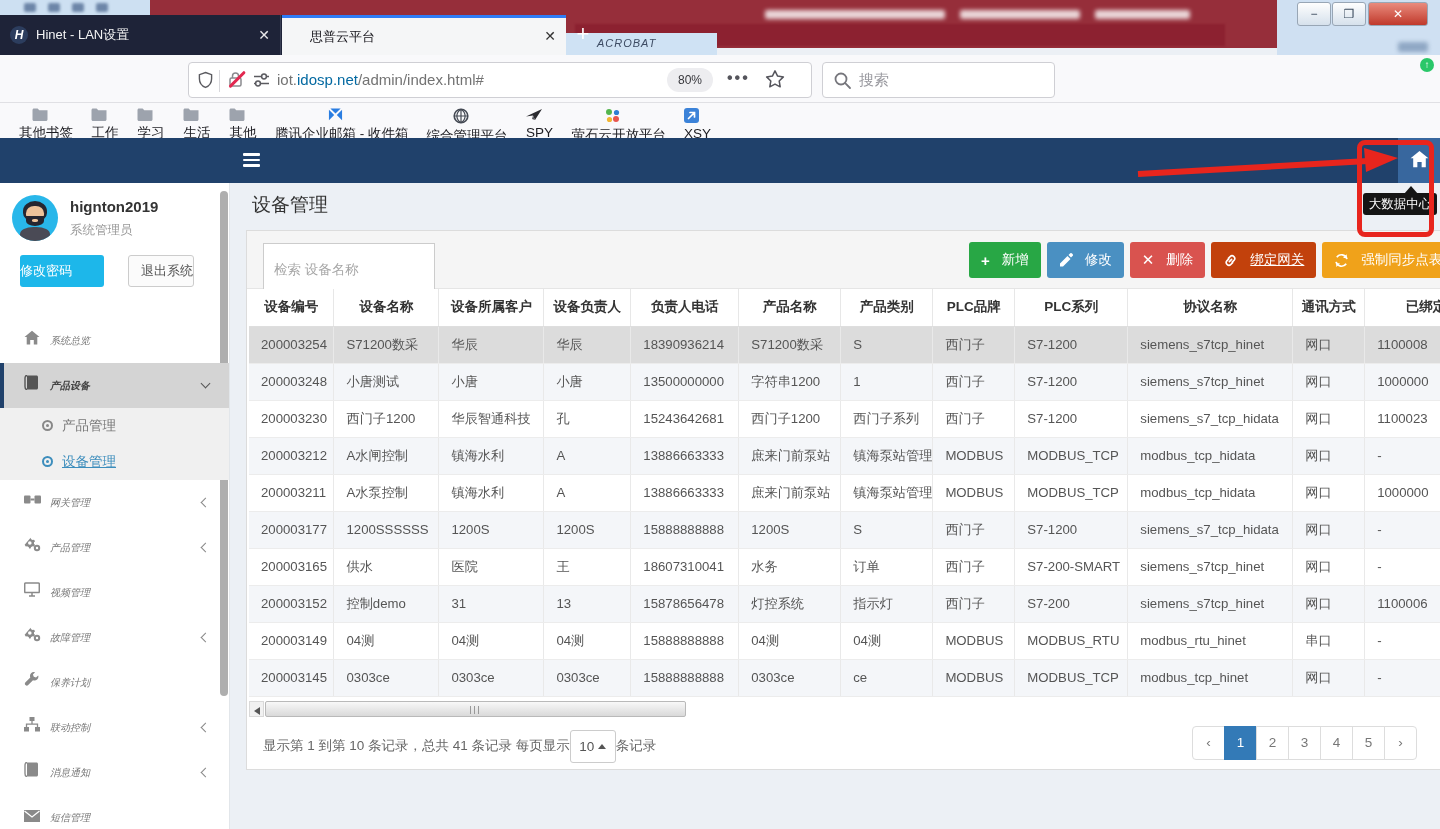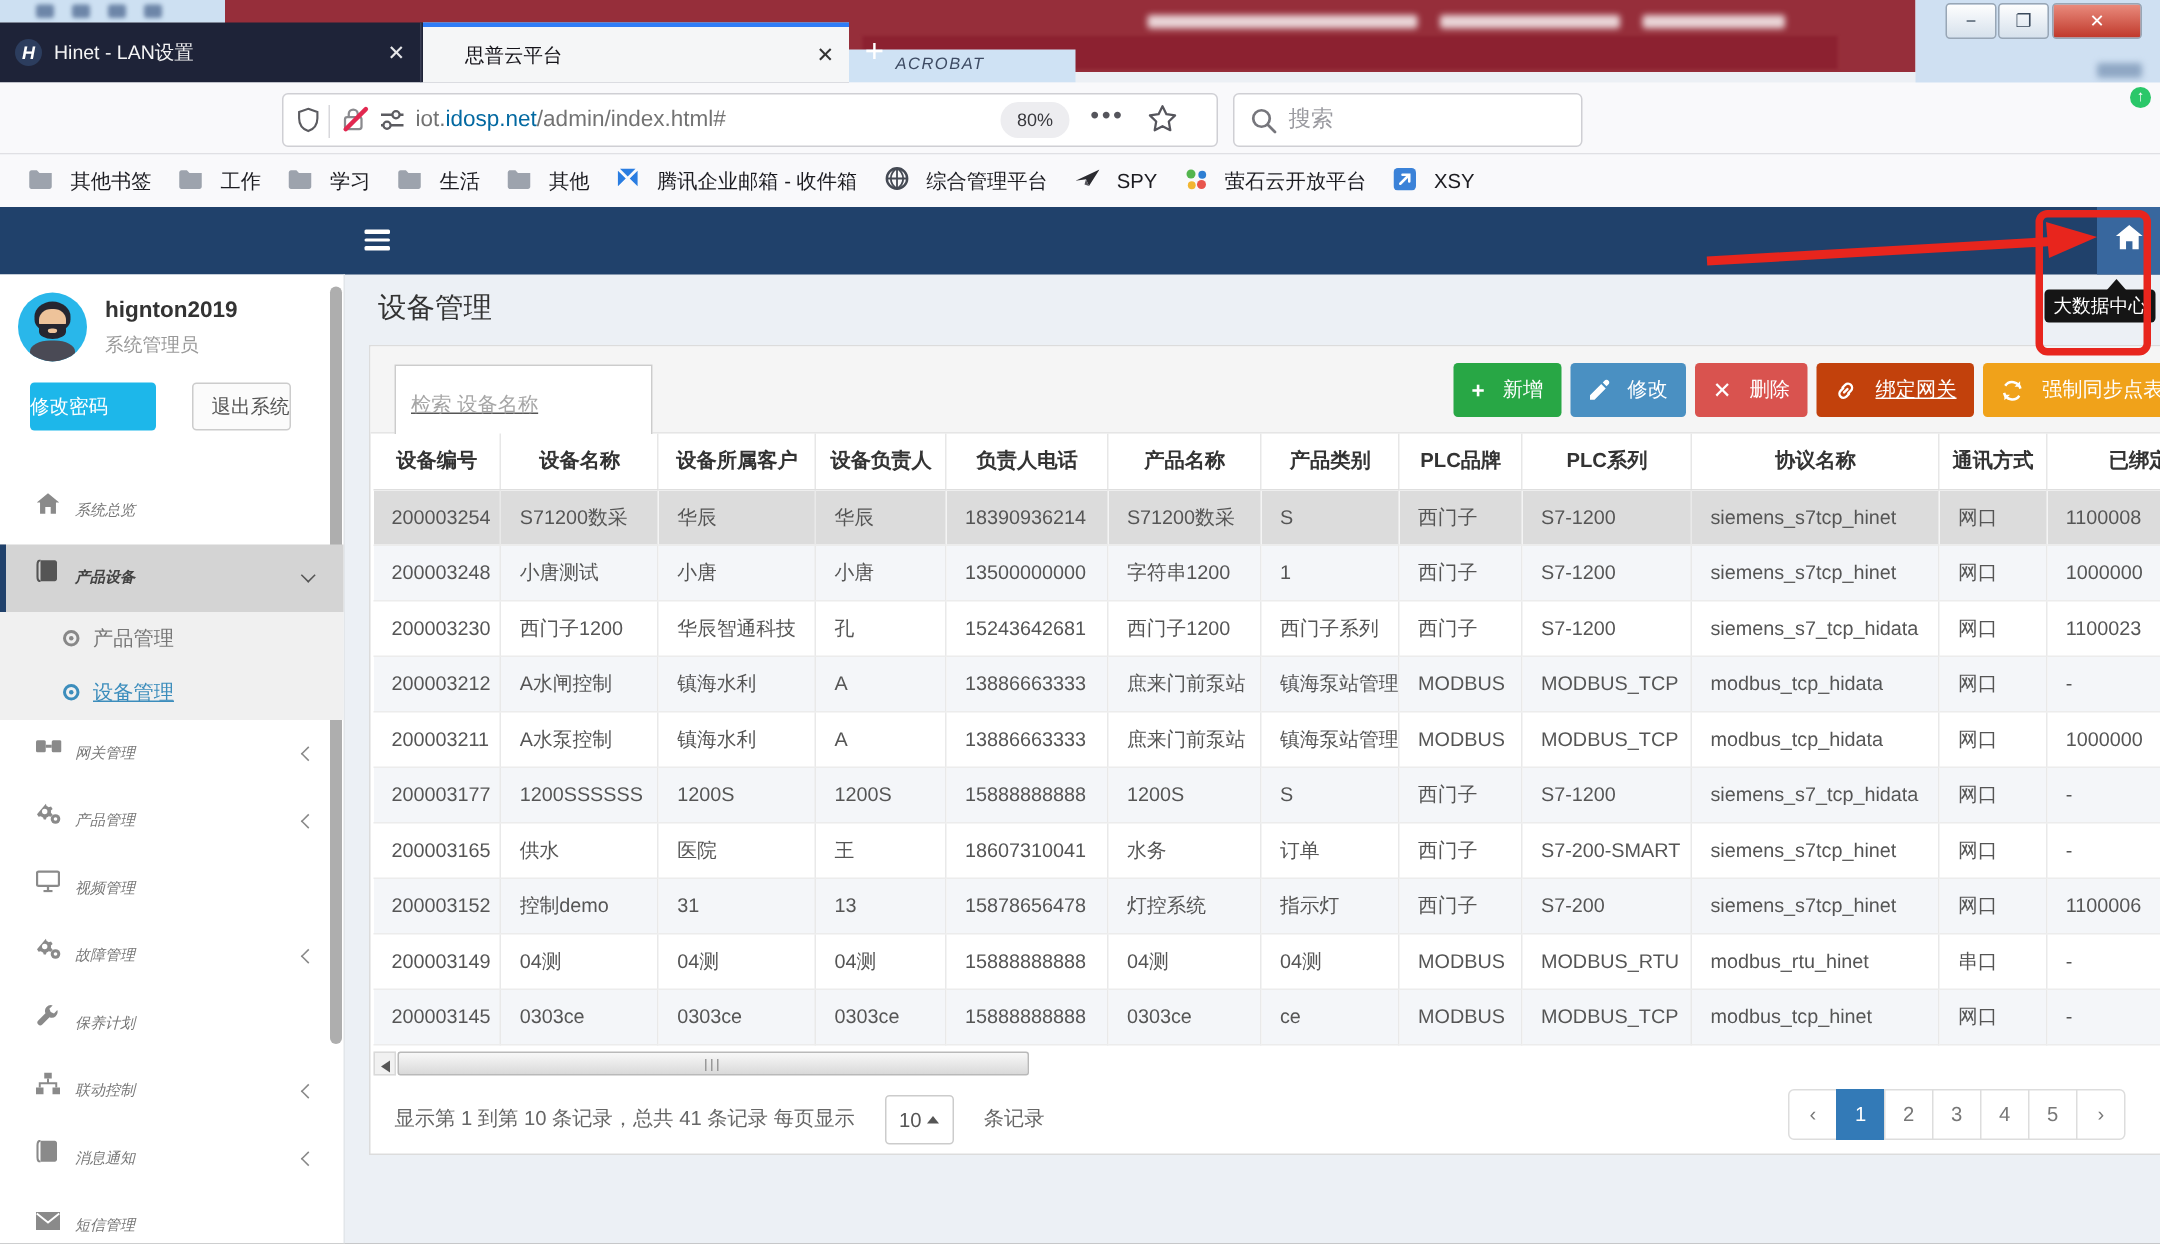--- a/index.html
+++ b/index.html
@@ -41,21 +41,21 @@
   #url-text b { color:#0369a1; font-weight:normal; }
   #zoom-pill { position:absolute; left:478px; top:5px; width:46px; height:24px; background:#ededf0; border-radius:12px; font-size:12px; color:#38383d; text-align:center; line-height:24px; }
   #page-actions { position:absolute; left:538px; top:0; line-height:30px; font-size:16px; letter-spacing:2px; color:#55555c; font-weight:bold; }
   #star-btn { position:absolute; left:576px; top:6px; }
   #searchbox { position:absolute; left:822px; top:7px; width:233px; height:36px; background:#fff; border:1px solid #cfcfd4; border-radius:4px; }
   #search-ph { position:absolute; left:36px; top:0; line-height:34px; font-size:15px; color:#9a9aa0; }
   .redslash { position:absolute; left:-2px; top:7px; width:22px; height:2.5px; background:#e22850; transform:rotate(-45deg); border-radius:2px; }
   #update-badge { position:absolute; left:1420px; top:58px; width:14px; height:14px; border-radius:50%; background:#2ac769; color:#fff; font-size:10px; line-height:14px; text-align:center; font-weight:bold; }
 
   #bookmarks-bar { left:0; top:103px; width:1440px; height:35px; background:#f9f9fb; display:flex; align-items:center; padding-left:10px; }
-  .bm { display:flex; align-items:center; height:26px; padding:0 9px; border-radius:3px; font-size:13.5px; color:#1c1c21; white-space:nowrap; }
+  .bm { display:flex; align-items:center; height:26px; padding:0 9px; border-radius:3px; font-size:13.5px; color:#1c1c21; white-space:nowrap;flex-direction:column; }
   .bm svg, .bm .bmicon { margin-right:6px; }
 
   
   #app-navbar { left:0; top:138px; width:1440px; height:45px; background:#20416b; }
   #app-burger { position:absolute; left:243px; top:15px; width:17px; height:14px; }
   #app-burger i { display:block; height:2.5px; background:#fff; margin-bottom:3px; border-radius:1px; }
   #home-btn { position:absolute; left:1398px; top:0; width:42px; height:45px; background:#38679e; text-align:center; line-height:52px; }
 
   #sidebar { left:0; top:183px; width:230px; height:646px; background:#fff; border-right:1px solid #e2e6ea; }
   #avatar { position:absolute; left:12px; top:12px; width:46px; height:46px; border-radius:50%; background:#29b7ea; overflow:hidden; }
@@ -82,39 +82,39 @@
   .smitem .cd { display:inline-block; width:11px; height:11px; border:2px solid #888; border-radius:50%; margin-right:9px; position:relative; top:1px; }
   .smitem .cd::after { content:""; position:absolute; left:2.2px; top:2.2px; width:3px; height:3px; border-radius:50%; background:#888; }
   .smitem.active { color:#3c8dbc; text-decoration:underline; }
   .smitem.active .cd { border-color:#3c8dbc; }
   .smitem.active .cd::after { background:#3c8dbc; }
 
   #page-title { left:252px; top:192px; font-size:19px; color:#333; }
 
   #panel { left:246px; top:230px; width:1270px; height:540px; background:#fff; border:1px solid #dcdcdc; }
   #panel-toolbar { position:absolute; left:0; top:0; width:100%; height:58px; background:#f5f5f5; border-bottom:1px solid #e5e5e5; }
-  #dev-search { position:absolute; left:16px; top:12px; width:172px; height:52px; border:1px solid #ccc; background:#fff; font-size:13.5px; padding:0 10px; color:#555; font-family:inherit;text-decoration:underline; }
+  #dev-search { position:absolute; left:16px; top:12px; width:172px; height:52px; border:1px solid #ccc; background:#fff; font-size:13.5px; padding:0 10px; color:#555; font-family:inherit; }
   #dev-search::placeholder { color:#a6a6a6; }
   #btn-row { position:absolute; left:722px; top:11px; display:flex; gap:6px; }
   .tbtn { height:36px; border-radius:3px; color:#fff; font-size:13.5px; display:flex; align-items:center; padding:0 12px; white-space:nowrap; }
   .tbtn svg, .tbtn b { margin-right:6px; font-weight:bold; font-size:15px; }
 
   #dev-table { position:absolute; left:2px; top:58px; border-collapse:collapse; table-layout:fixed; }
   #dev-table th { height:37px; font-size:13.5px; font-weight:bold; color:#333; text-align:center; border-right:1px solid #e7e7e7; border-bottom:1px solid #dedede; background:#fff; overflow:hidden; white-space:nowrap; }
   #dev-table td { height:37px; font-size:13.2px; color:#555; padding-left:12px; border-right:1px solid #e9e9e9; border-bottom:1px solid #ececec; overflow:hidden; white-space:nowrap; }
   tr.alt td { background:#f4f6f9; }
   tr.sel td { background:#dcdcdc; }
 
   #hscroll { position:absolute; left:2px; top:470px; width:438px; height:16px; }
   #hs-arrow { position:absolute; left:0; top:0; width:15px; height:16px; background:#f1f1f1; border:1px solid #d9d9d9; }
   #hs-arrow::after { content:""; position:absolute; left:4px; top:4.5px; border-right:6px solid #555; border-top:4px solid transparent; border-bottom:4px solid transparent; }
   #hs-thumb { position:absolute; left:16px; top:0; width:421px; height:16px; background:linear-gradient(#f8f8f8,#d9d9d9); border:1px solid #b9b9b9; border-radius:2px; }
   #hs-thumb i { position:absolute; top:4px; width:1px; height:8px; background:#999; }
 
-  #pg-summary { position:absolute; left:16px; top:498px; height:34px; font-size:13.5px; color:#666; display:flex; align-items:center; gap:20px; }
+  #pg-summary { position:absolute; left:16px; top:498px; height:34px; font-size:13.5px; color:#666; display:flex; align-items:center; gap:0; }
   #pagesize-dd { width:46px; height:33px; border:1px solid #ccc; background:#fff; border-radius:3px; text-align:center; line-height:31px; color:#555; position:relative; }
   #pagesize-dd .caret { display:inline-block; margin-left:4px; border-left:4px solid transparent; border-right:4px solid transparent; border-bottom:5px solid #555; position:relative; top:-2px; }
   #pager { position:absolute; left:946px; top:495px; display:flex; }
   .pbtn { min-width:33px; height:34px; line-height:32px; border:1px solid #ddd; background:#fff; color:#777; font-size:13.5px; text-align:center; margin-left:-1px; padding:0 4px; }
   .pbtn.first { border-radius:4px 0 0 4px; }
   .pbtn.last { border-radius:0 4px 4px 0; }
   .pbtn.active { background:#337ab7; border-color:#337ab7; color:#fff; }
 
   
   #anno-rect { left:1357px; top:140px; width:77px; height:97px; border:5px solid #e8251d; border-radius:8px; z-index:60; }

